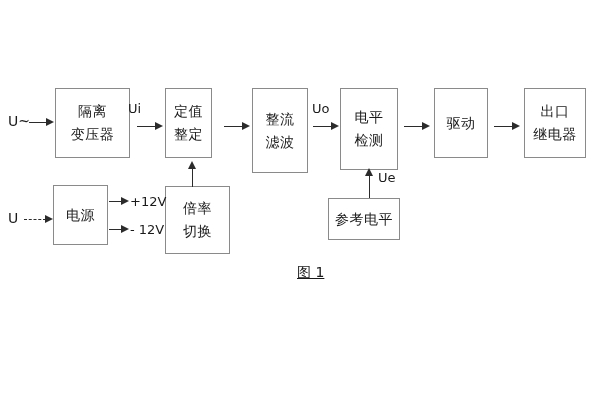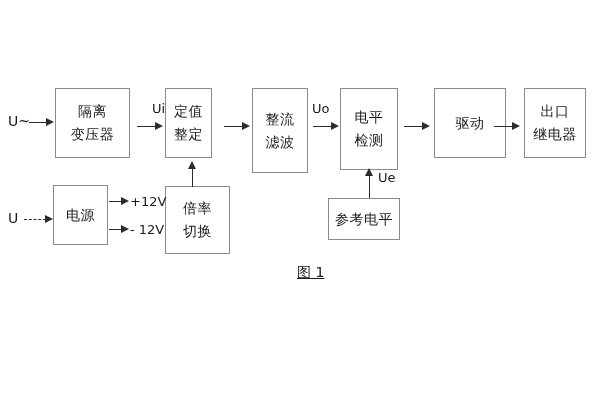--- a/index.html
+++ b/index.html
@@ -104,21 +104,21 @@
   <div class="box" style="left:252px; top:88px; width:56px; height:85px;">
     <span class="ln">整流</span>
     <span class="ln">滤波</span>
   </div>
 
   <div class="box" style="left:340px; top:88px; width:58px; height:82px;">
     <span class="ln">电平</span>
     <span class="ln">检测</span>
   </div>
 
-  <div class="box one-line" style="left:434px; top:88px; width:72px; height:70px;">
+  <div class="box one-line" style="left:434px; top:88px; width:54px; height:70px;">
     <span class="ln">驱动</span>
   </div>
 
   <div class="box" style="left:524px; top:88px; width:62px; height:70px;">
     <span class="ln">出口</span>
     <span class="ln">继电器</span>
   </div>
 
   <div class="box one-line" style="left:53px; top:185px; width:55px; height:60px;">
     <span class="ln">电源</span>
@@ -134,21 +134,21 @@
   </div>
 
   <div class="lbl big" style="left:8px; top:113px;">U~</div>
   <div class="hline" style="left:29px; top:122px; width:18px;"></div>
   <div class="arrow-r" style="left:46px; top:118px;"></div>
 
   <div class="lbl big" style="left:8px; top:210px;">U</div>
   <div class="hline dashed" style="left:24px; top:219px; width:22px;"></div>
   <div class="arrow-r" style="left:45px; top:215px;"></div>
 
-  <div class="lbl" style="left:152px; top:101px;">Ui</div>
+  <div class="lbl" style="left:128px; top:101px;">Ui</div>
   <div class="hline" style="left:137px; top:126px; width:19px;"></div>
   <div class="arrow-r" style="left:155px; top:122px;"></div>
 
   <div class="hline" style="left:224px; top:126px; width:19px;"></div>
   <div class="arrow-r" style="left:242px; top:122px;"></div>
 
   <div class="lbl" style="left:312px; top:101px;">Uo</div>
   <div class="hline" style="left:313px; top:126px; width:19px;"></div>
   <div class="arrow-r" style="left:331px; top:122px;"></div>
 

